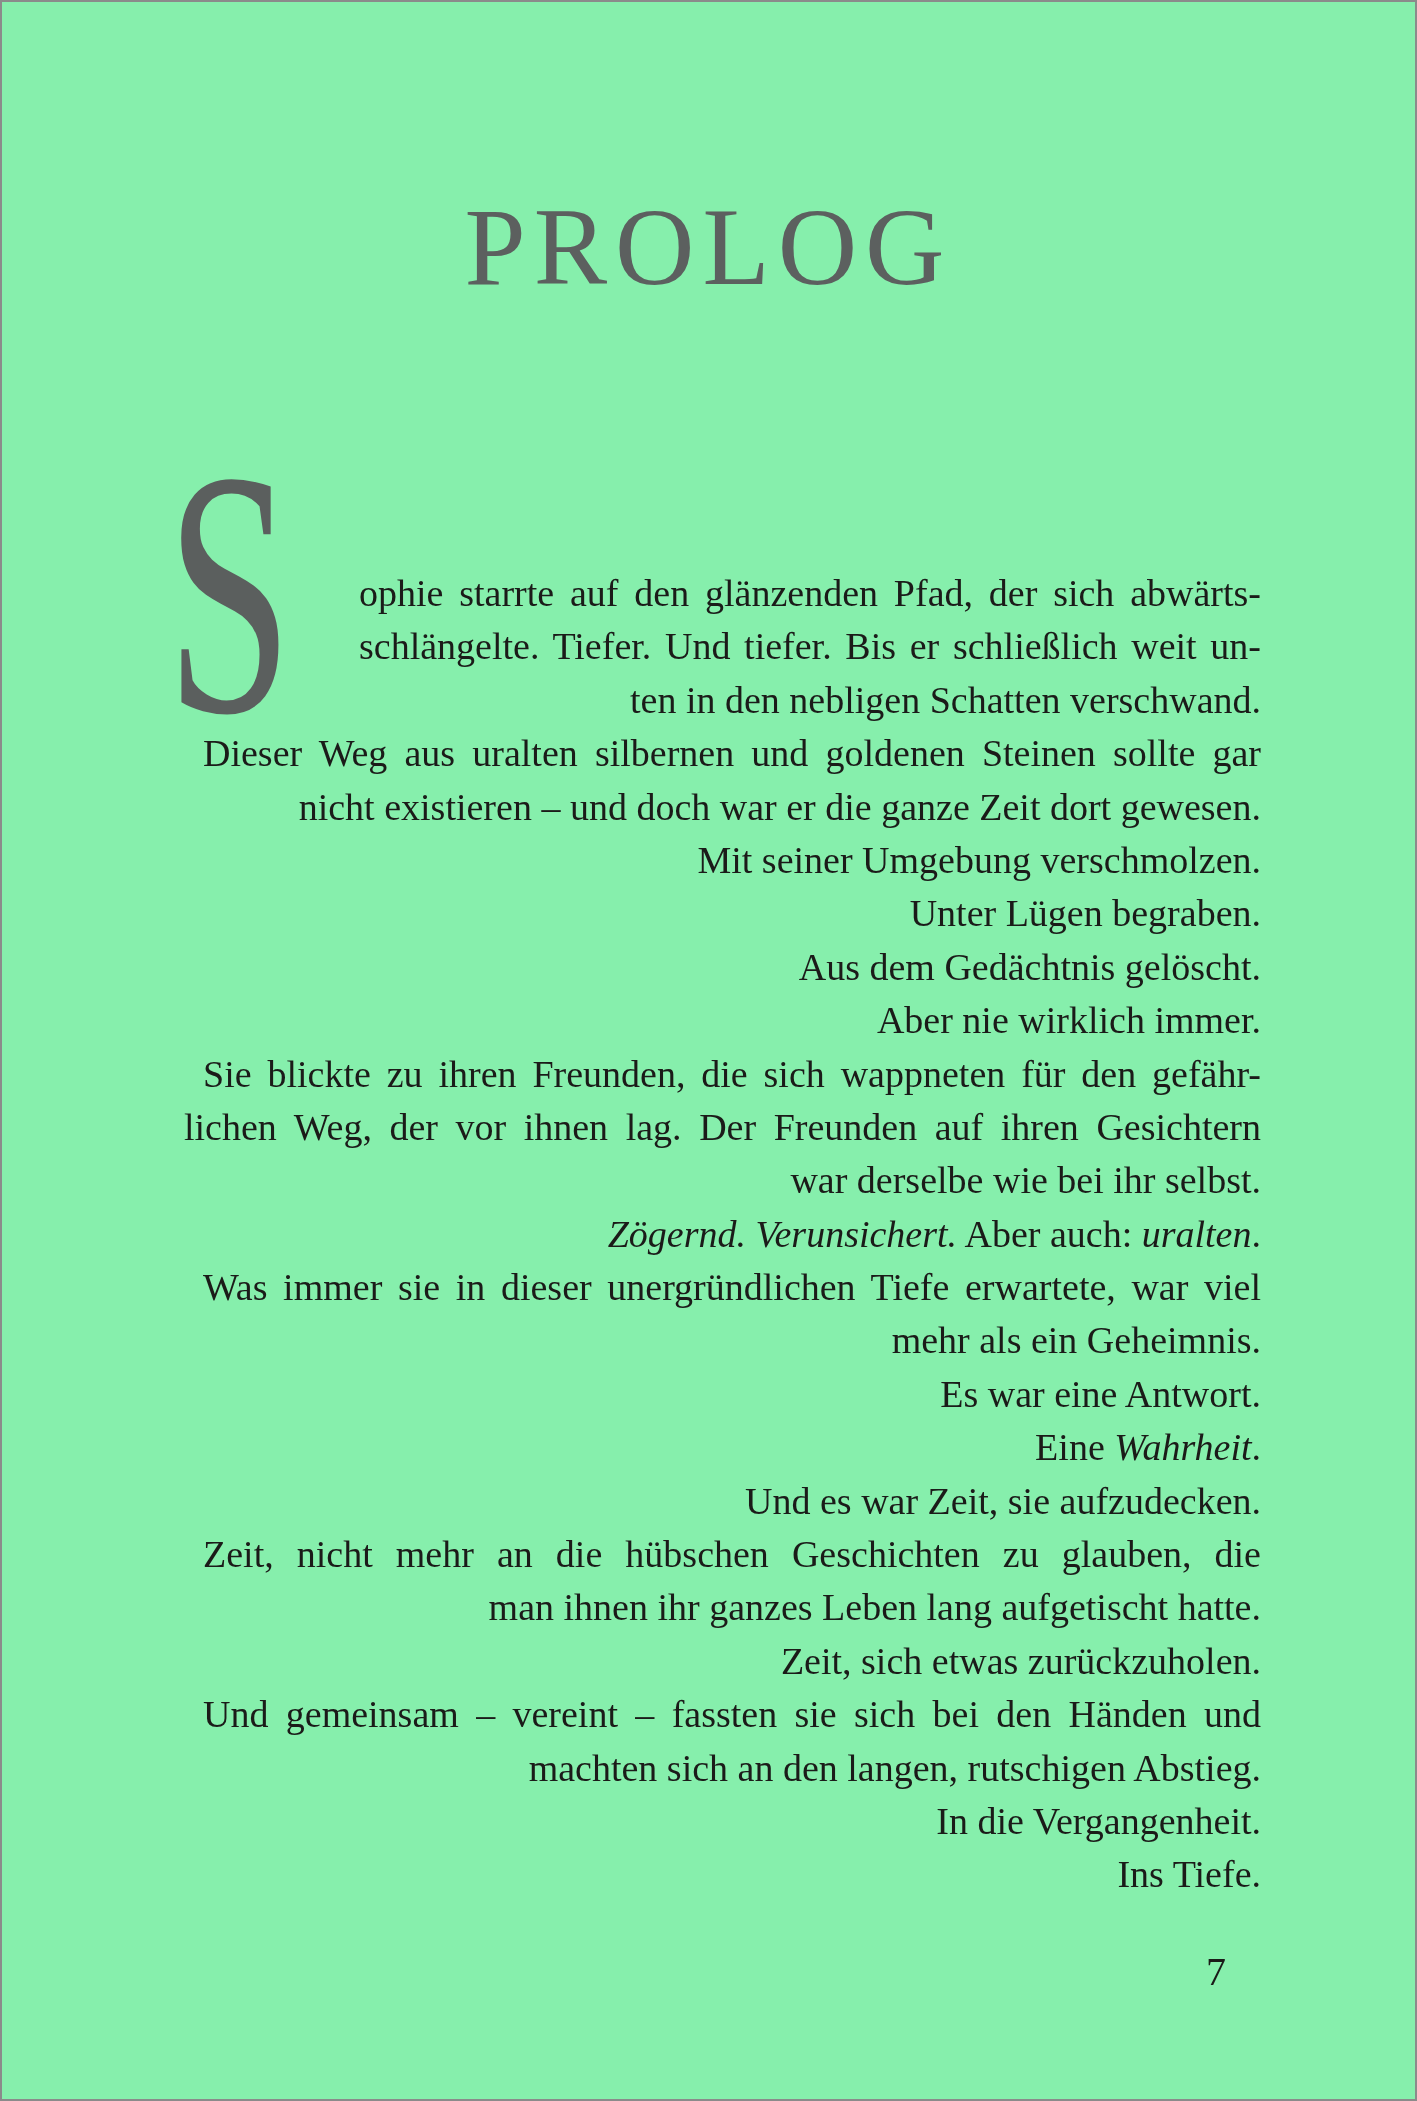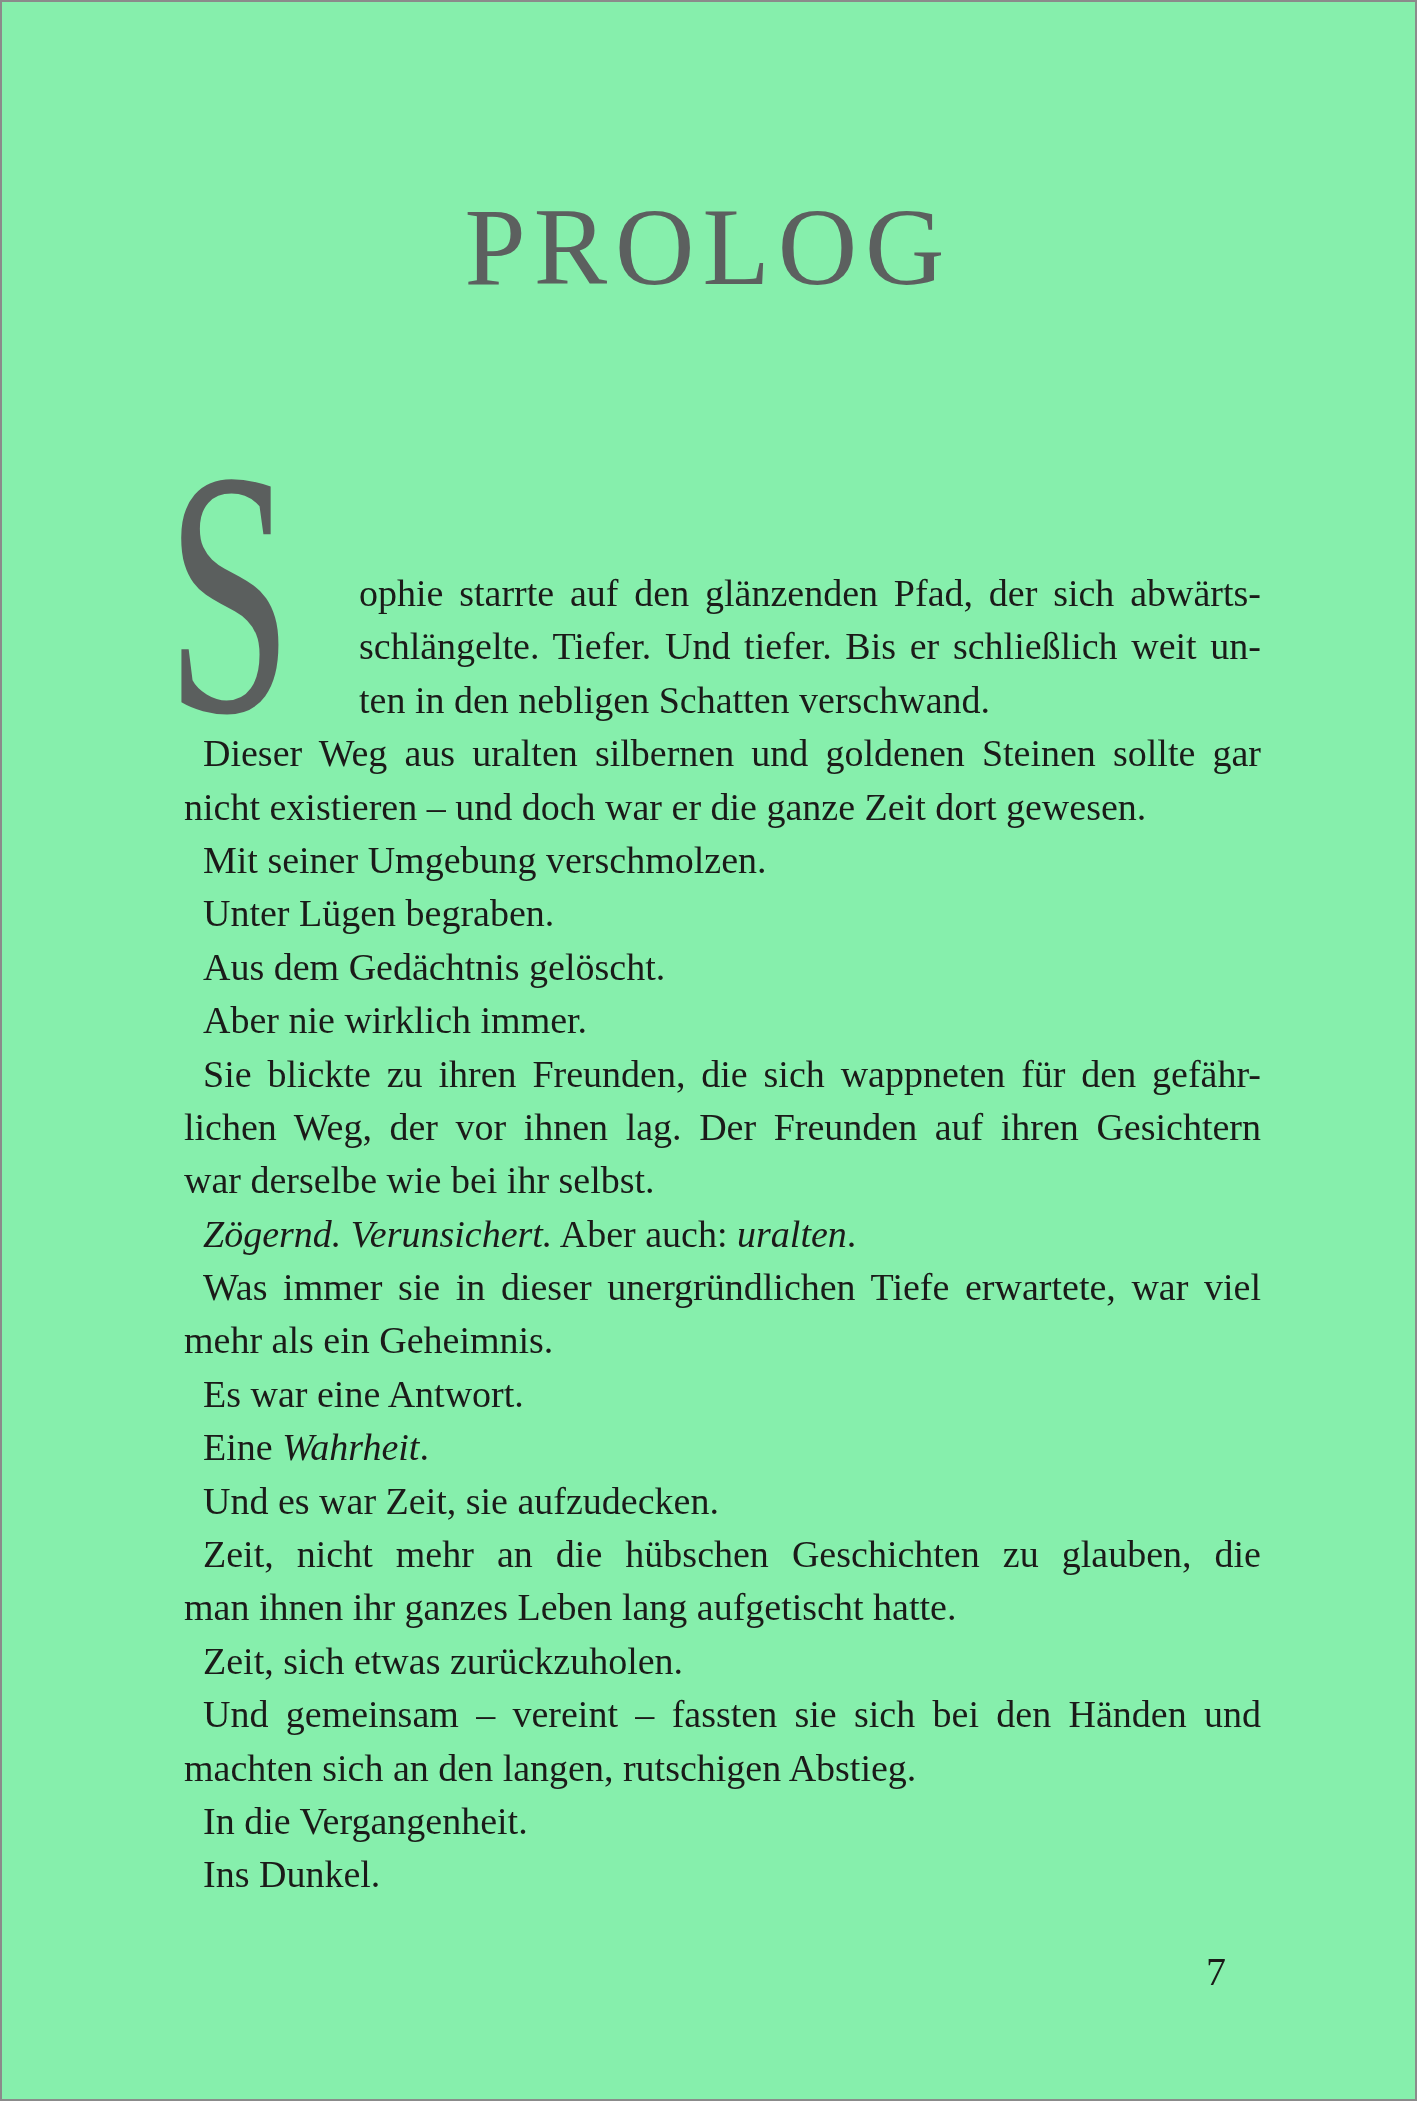--- a/index.html
+++ b/index.html
@@ -37,21 +37,21 @@
   .body{
     position:absolute;
     left:182px;top:565px;
     width:1077px;
     color:#1b1b19;
   }
   .line{
     height:53.4px;
     line-height:53.4px;
     font-size:38px;
-    text-align:left;
+    text-align:right;
     white-space:normal;
   }
   .line.just{
     text-align:justify;
     text-align-last:justify;
   }
   .line.ind{ text-indent:19px; }
   .line.cap{ margin-left:175px; }
   .line em{ font-style:italic; }
   .pagenum{
@@ -87,16 +87,16 @@
       <div class="line"><span>mehr als ein Geheimnis.</span></div>
       <div class="line ind"><span>Es war eine Antwort.</span></div>
       <div class="line ind"><span>Eine </span><em>Wahrheit</em><span>.</span></div>
       <div class="line ind"><span>Und es war Zeit, sie aufzudecken.</span></div>
       <div class="line just ind"><span>Zeit, nicht mehr an die hübschen Geschichten zu glauben, die</span></div>
       <div class="line"><span>man ihnen ihr ganzes Leben lang aufgetischt hatte.</span></div>
       <div class="line ind"><span>Zeit, sich etwas zurückzuholen.</span></div>
       <div class="line just ind"><span>Und gemeinsam – vereint – fassten sie sich bei den Händen und</span></div>
       <div class="line"><span>machten sich an den langen, rutschigen Abstieg.</span></div>
       <div class="line ind"><span>In die Vergangenheit.</span></div>
-      <div class="line ind"><span>Ins Dunkel.</span></div>
+      <div class="line ind"><span>Ins Tiefe.</span></div>
     </div>
   <div class="pagenum">7</div>
 </div>
 
 </body></html>

